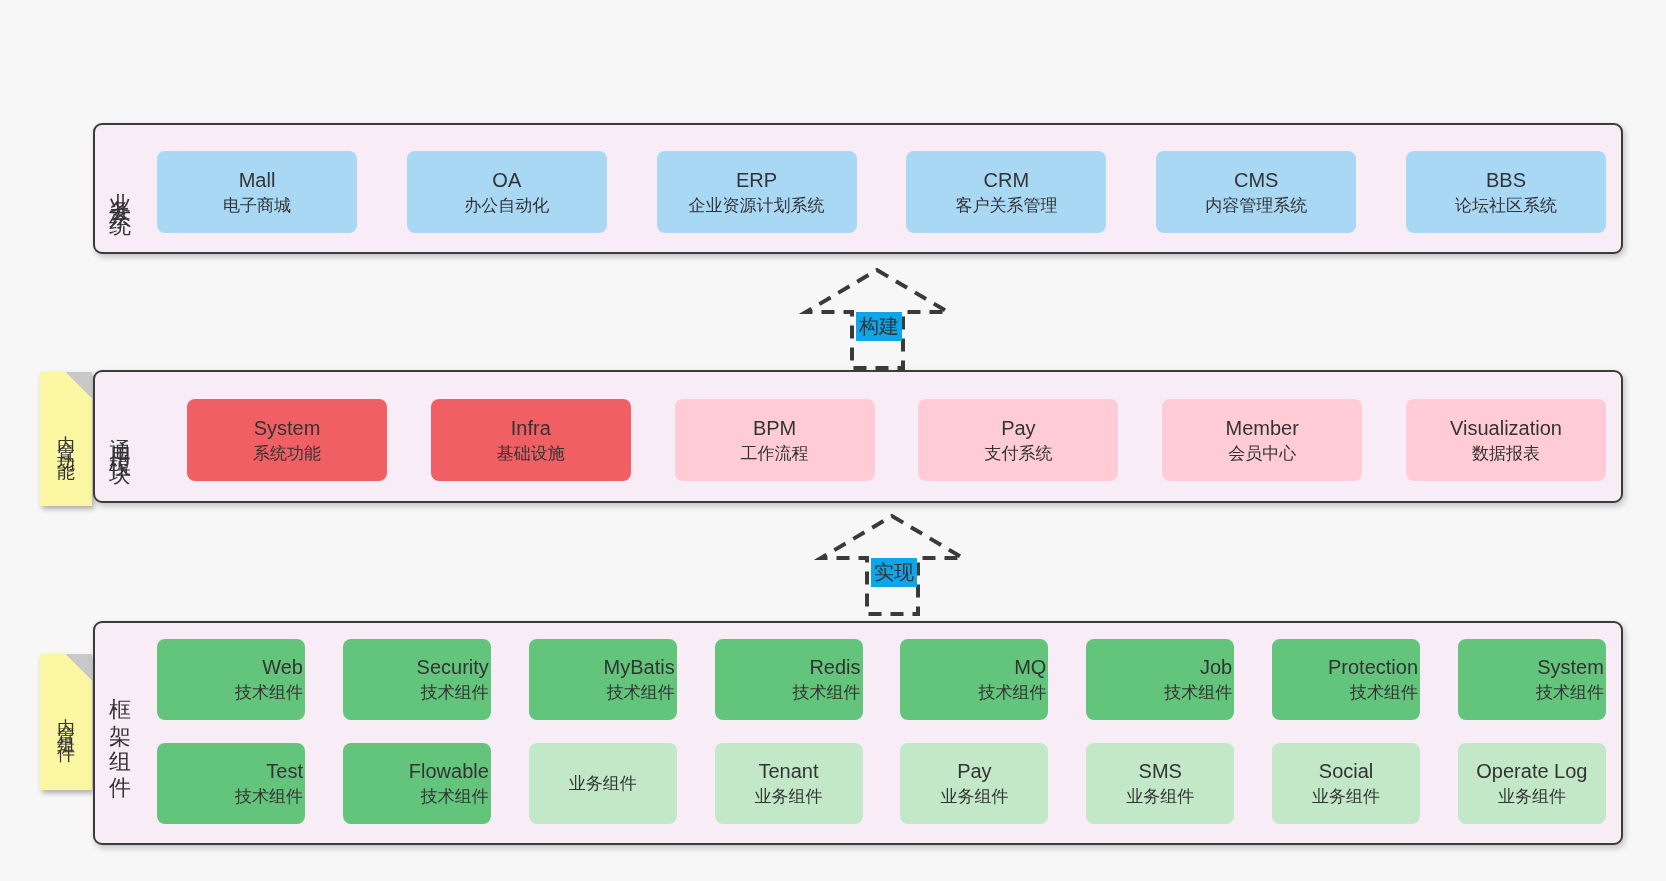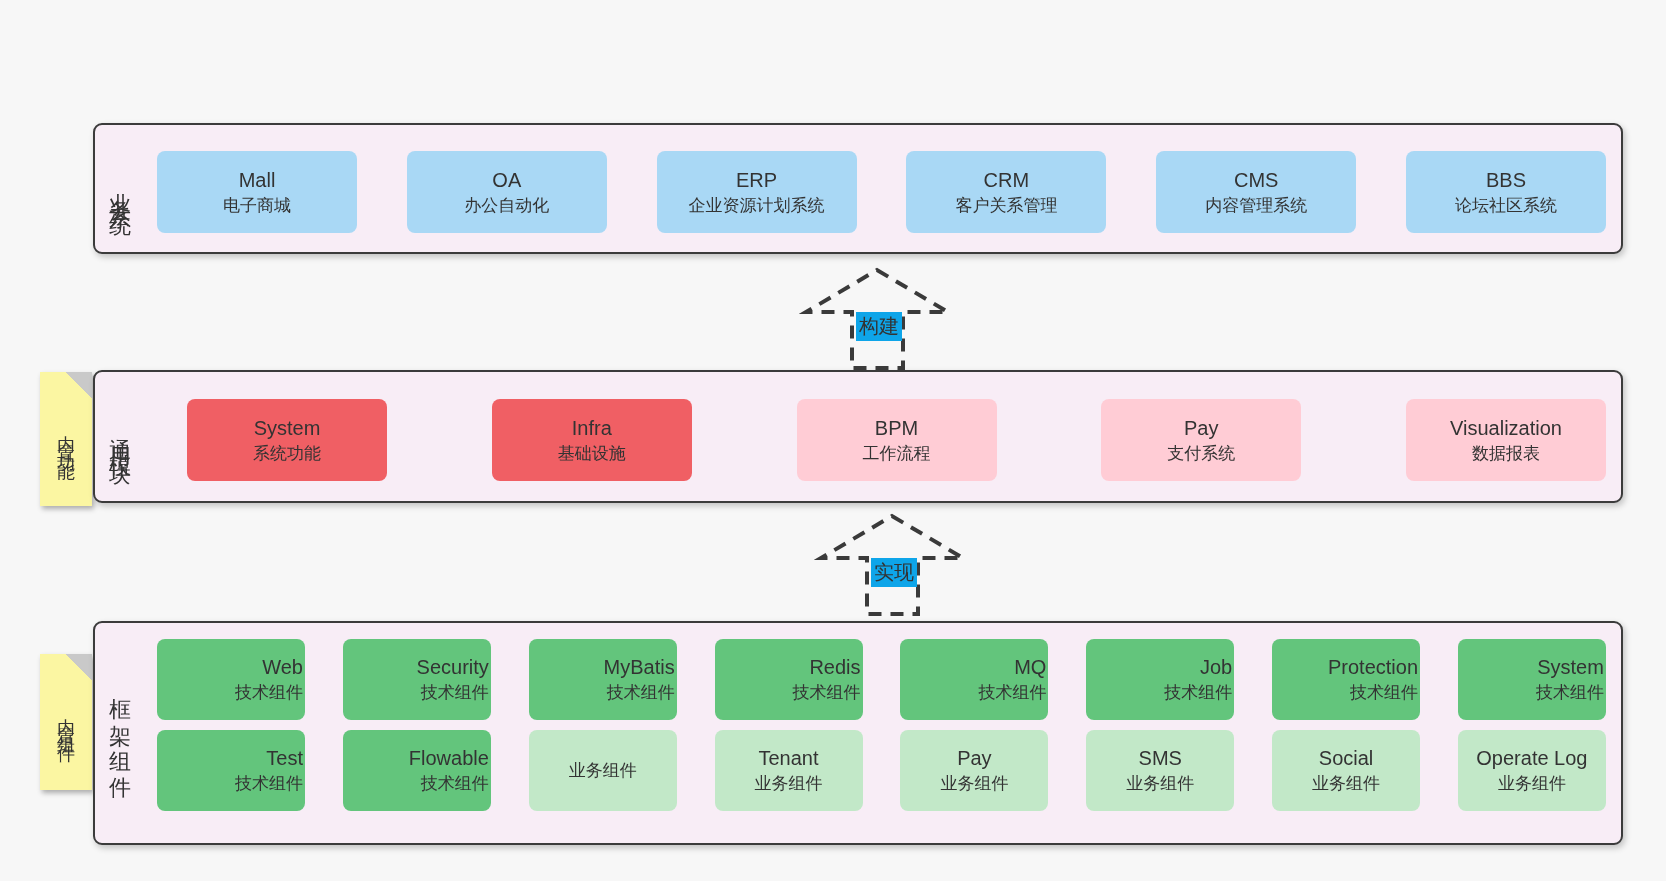--- a/index.html
+++ b/index.html
@@ -44,21 +44,21 @@
   .band-framework .band-label{letter-spacing:26px;}
   .band-content{
     position:absolute;
     left:62px;right:15px;
     display:flex;
     justify-content:space-between;
   }
   .band-business .band-content{top:26px;}
   .band-modules .band-content{top:27px;margin-left:30px;}
   .band-framework .row1{top:16px;}
-  .band-framework .row2{top:107px;}
+  .band-framework .row2{top:120px;}
   
   .box{
     width:200px;height:82px;
     border-radius:8px;
     display:flex;flex-direction:column;
     justify-content:center;align-items:center;
     text-align:center;
     color:#333;
     box-sizing:border-box;
     padding:2px;
@@ -164,20 +164,24 @@
       </div>
       <div class="box v-pink">
         <div class="box-title">BPM</div>
         <div class="box-sub">工作流程</div>
       </div>
       <div class="box v-pink">
         <div class="box-title">Pay</div>
         <div class="box-sub">支付系统</div>
       </div>
       <div class="box v-pink">
+        <div class="box-title">Member</div>
+        <div class="box-sub">会员中心</div>
+      </div>
+      <div class="box v-pink">
         <div class="box-title">Visualization</div>
         <div class="box-sub">数据报表</div>
       </div>
     </div>
   </div>
 
   <div class="arrow arrow-implement">
     <svg width="165" height="110" viewBox="0 0 165 110">
       <polygon points="82,8 153,50 108,50 108,106 57,106 57,50 11,50" fill="none" stroke="#3a3a3a" stroke-width="4" stroke-dasharray="13 9"></polygon>
     </svg>

